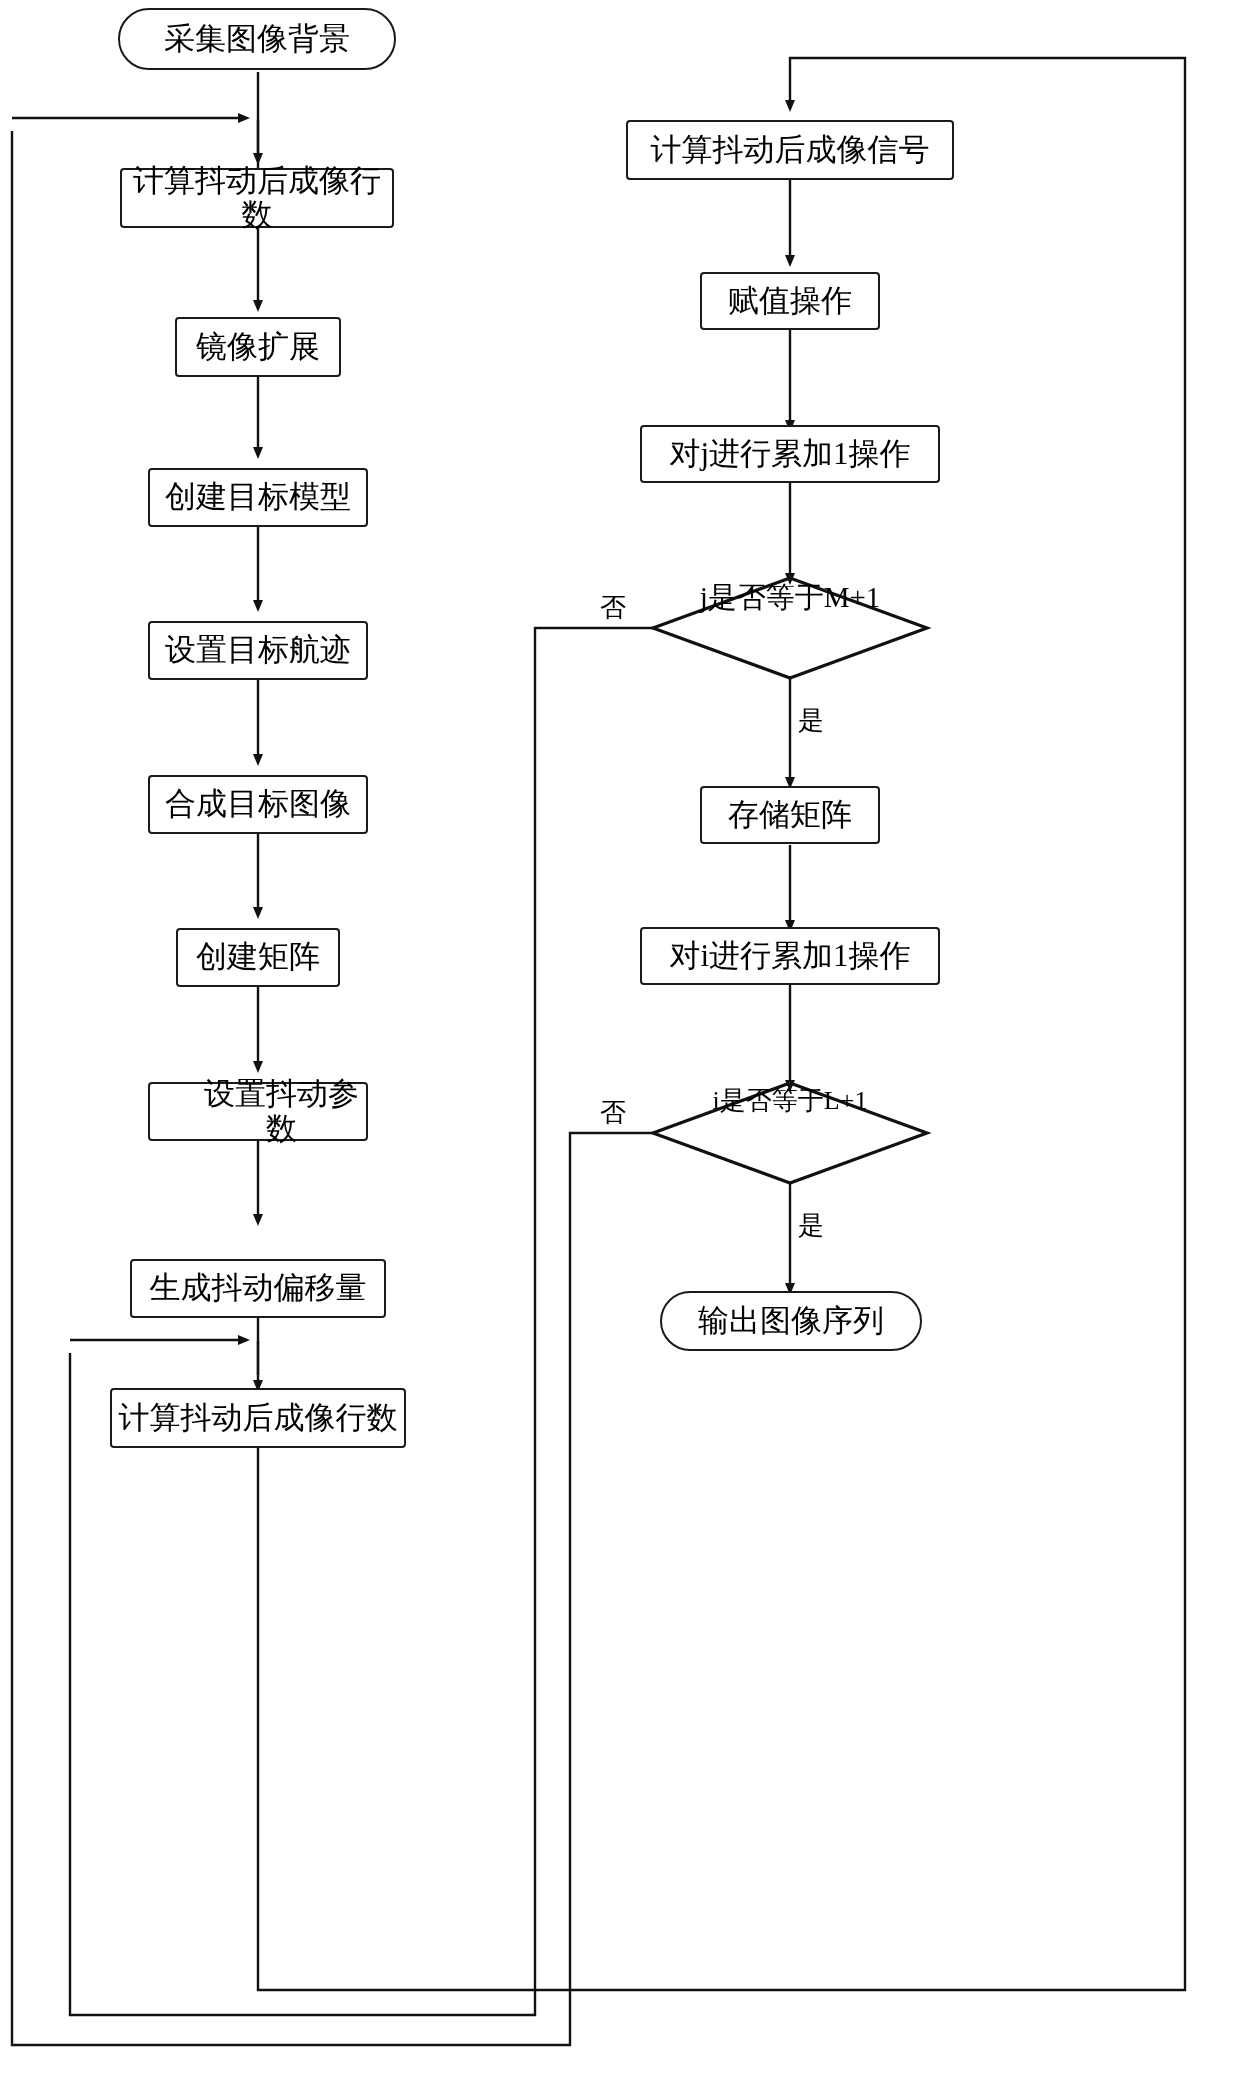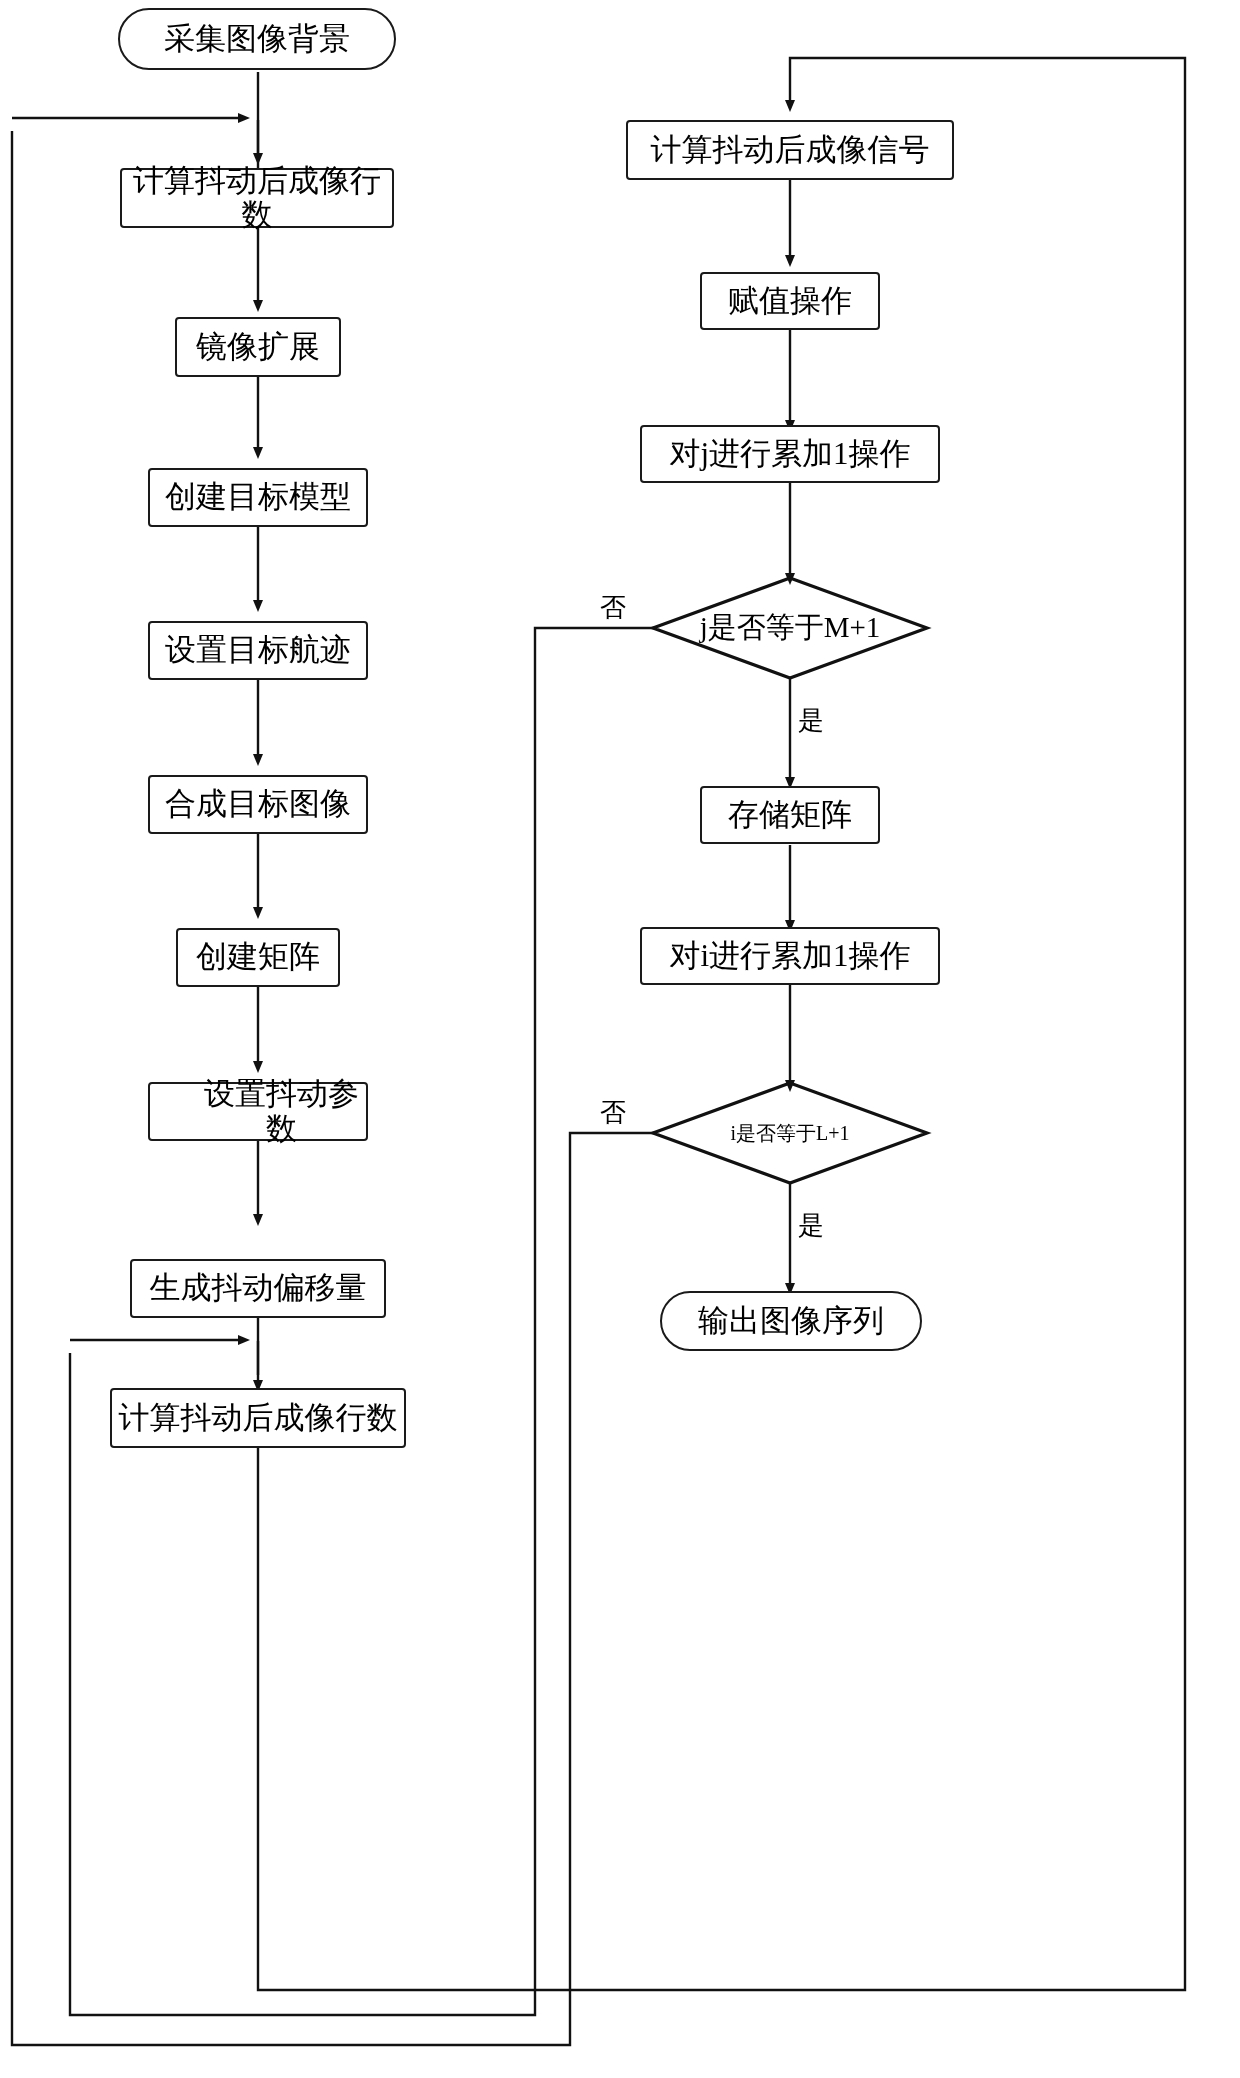--- a/index.html
+++ b/index.html
@@ -8,21 +8,21 @@
   svg.layer{position:absolute;left:0;top:0;width:1240px;height:2078px;}
   .node{position:absolute;box-sizing:border-box;display:flex;align-items:center;justify-content:center;
         background:#ffffff;border:2px solid #1a1a1a;color:#000000;text-align:center;line-height:1.1;
         font-family:"Liberation Serif","DejaVu Serif",serif;}
   .proc{border-radius:4px;}
   .term{border-radius:999px;}
   .edge-label{position:absolute;color:#000;font-size:26px;background:transparent;
         font-family:"Liberation Serif","DejaVu Serif",serif;}
   .diamond-wrap{position:absolute;}
   .diamond-text{position:absolute;left:0;top:0;width:100%;height:100%;
-        display:flex;align-items:center;justify-content:center;color:#000;text-align:center;
+        display:flex;align-items:flex-start;justify-content:center;color:#000;text-align:center;
         font-family:"Liberation Serif","DejaVu Serif",serif;}
 </style>
 </head>
 <body>
 
 <div id="stage">
 
   <svg class="layer" viewBox="0 0 1240 2078" xmlns="http://www.w3.org/2000/svg">
     <defs>
       <marker id="ah" markerWidth="14" markerHeight="14" refX="5" refY="5" orient="auto" markerUnits="userSpaceOnUse">
@@ -136,21 +136,21 @@
 
   <div class="node proc" style="left:700px;top:786px;width:180px;height:58px;font-size:31px;">
     <span>存储矩阵</span>
   </div>
 
   <div class="node proc" style="left:640px;top:927px;width:300px;height:58px;font-size:31px;">
     <span>对i进行累加1操作</span>
   </div>
 
   <div class="diamond-wrap" style="left:653px;top:1083px;width:274px;height:100px;">
-    <div class="diamond-text" style="font-size:20px;">
+    <div class="diamond-text" style="font-size:26px;">
       <span>i是否等于L+1</span>
     </div>
   </div>
   <div class="edge-label" style="left:600px;top:1095px;">
     <span>否</span>
   </div>
   <div class="edge-label" style="left:798px;top:1208px;">
     <span>是</span>
   </div>
 

